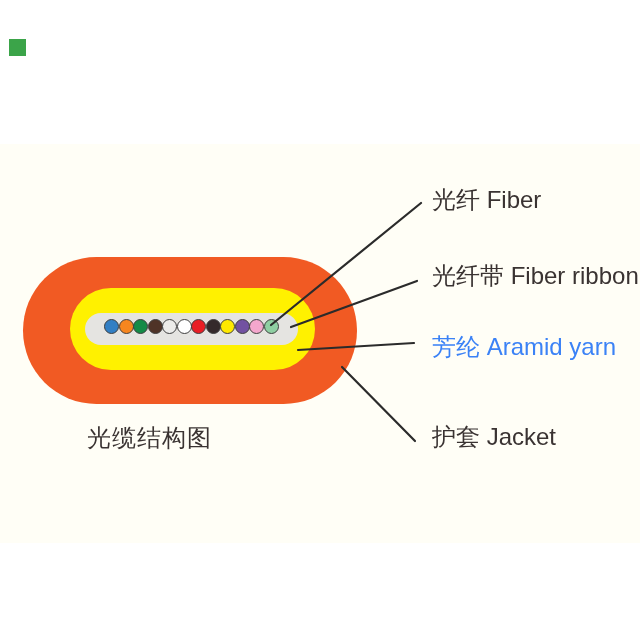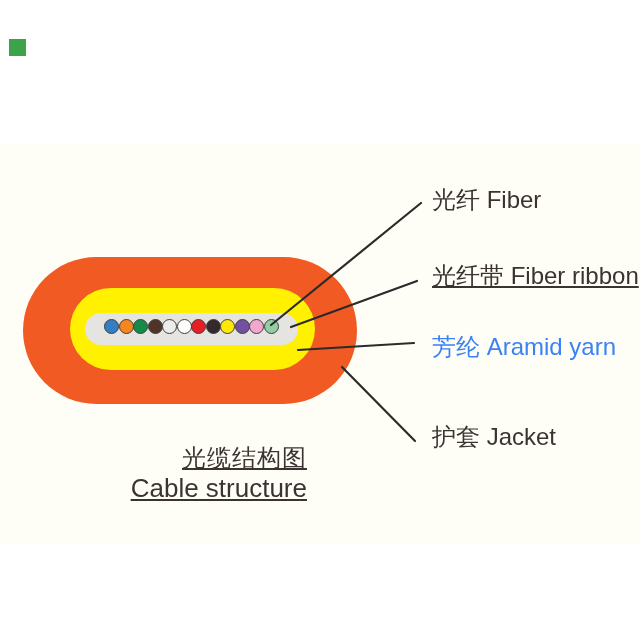--- a/index.html
+++ b/index.html
@@ -54,27 +54,27 @@
     pointer-events: none;
   }
 
   .callout {
     position: absolute; left: 432px;
     height: 28px; line-height: 28px;
     font-size: 24px;
     white-space: nowrap;
   }
   .callout.fiber   { top: 186px; }
-  .callout.ribbon-label { top: 262px; text-decoration: underline; }
+  .callout.ribbon-label { top: 262px; }
   .callout.aramid-label { top: 333px; }
   .callout.jacket-label { top: 423px; text-align: right; }
 
   .caption {
-    position: absolute; left: 87px; top: 443px;
-    width: 220px; text-align: right; text-decoration: underline;
+    position: absolute; left: 87px; top: 423px;
+    width: 220px; text-align: left;
   }
   .caption .zh { font-size: 24px; line-height: 30px; letter-spacing: 1px; }
   .caption .en { font-size: 26px; line-height: 30px; }
 </style>
 </head>
 <body>
 
 <div class="stage">
 
   <div class="band" style="background: rgb(255, 254, 246);"></div>
@@ -109,16 +109,15 @@
       <line x1="342" y1="367" x2="415" y2="441" stroke="#2B2B2B" stroke-width="2.2" stroke-linecap="round"></line>
     </svg>
 
   <div class="callout fiber" style="color: rgb(58, 51, 50);">光纤 Fiber</div>
   <div class="callout ribbon-label" style="color: rgb(58, 51, 50);">光纤带 Fiber ribbon</div>
   <div class="callout aramid-label" style="color: #3b82f6;">芳纶 Aramid yarn</div>
   <div class="callout jacket-label" style="color: rgb(58, 51, 50);">护套 Jacket</div>
 
   <div class="caption" style="color: rgb(58, 51, 50);">
     <div class="zh">光缆结构图</div>
-    <div class="en">Cable structure</div>
   </div>
 
 </div>
 
 </body></html>

